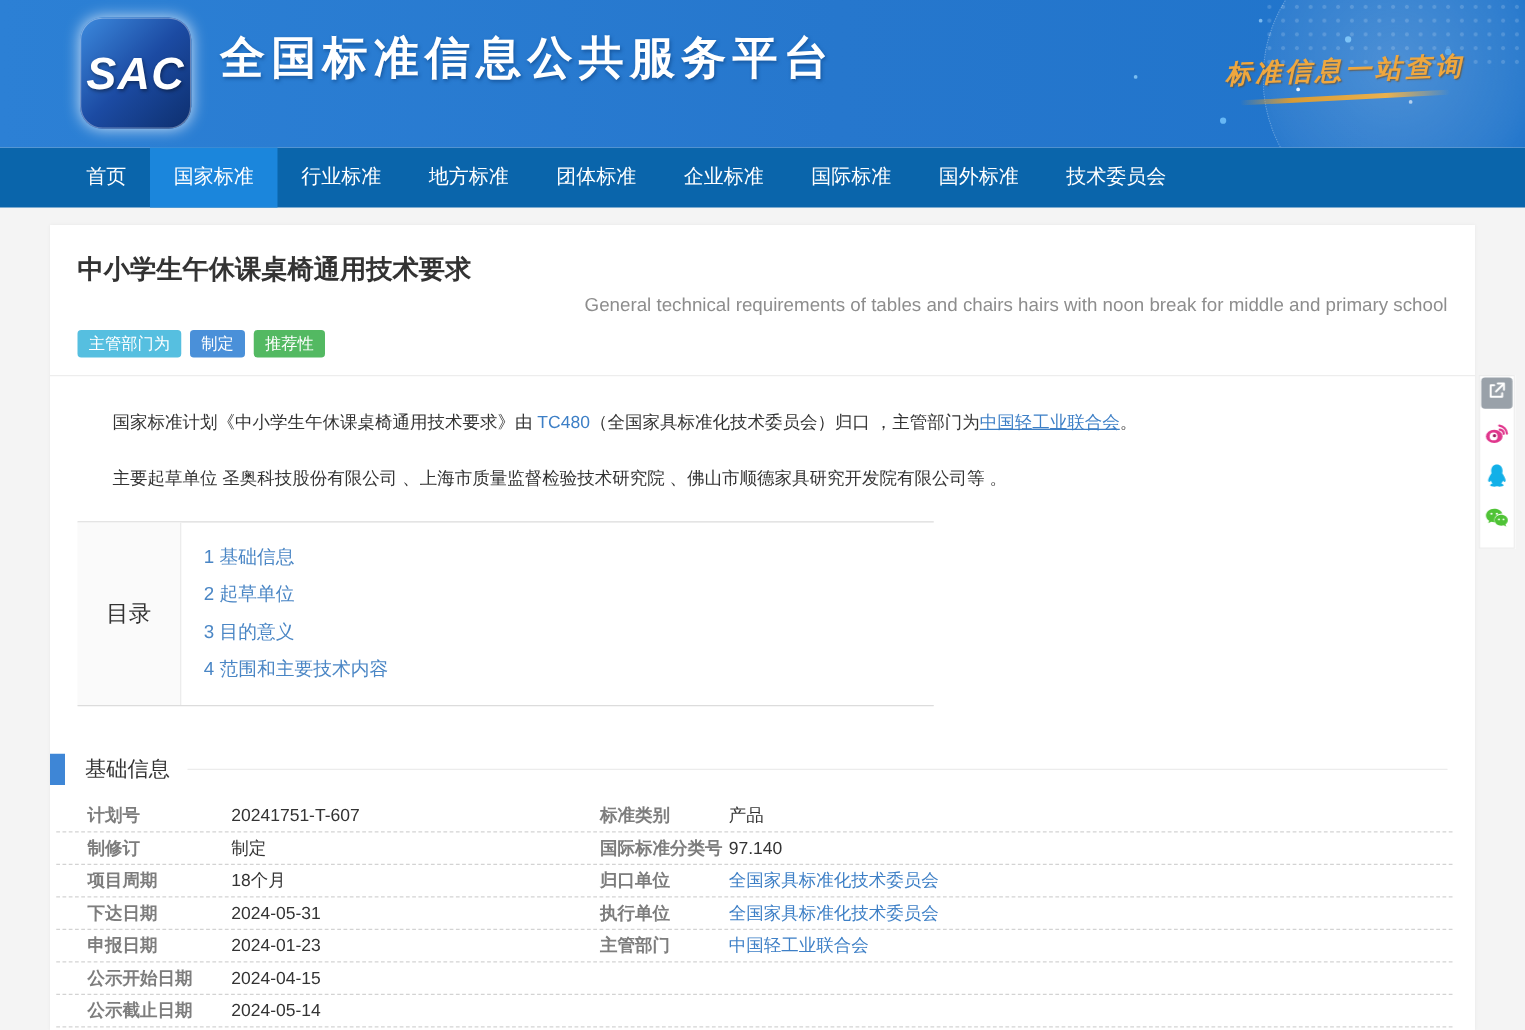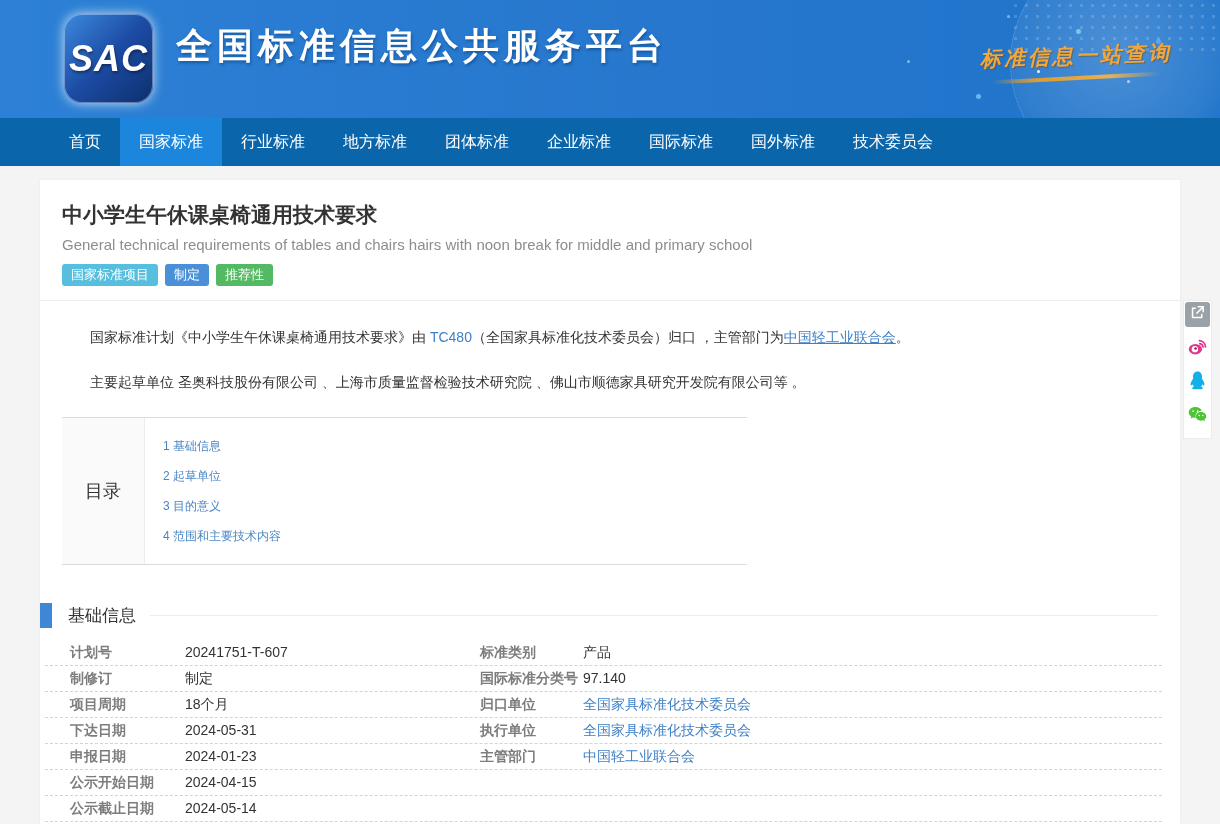--- a/index.html
+++ b/index.html
@@ -87,21 +87,21 @@
   .nav-item.active { background: #1b86dc; }
 
   
   .page { padding: 14px 40px 0; }
   .card {
     background: #fff; min-height: 644px;
     box-shadow: 0 0 3px rgba(0,0,0,0.05);
   }
   .std-head { padding: 21px 22px 14px; border-bottom: 1px solid #ededed; }
   .std-title { font-size: 21px; font-weight: 700; color: #333; }
-  .std-title-en { margin-top: 7px; font-size: 15px; color: #8d8d8d; }
+  .std-title-en { margin-top: 7px; font-size: 15px; color: #8d8d8d; text-align: right; }
   .tags { margin-top: 11px; display: flex; gap: 7px; }
   .tag {
     color: #fff; font-size: 13px; padding: 3px 9px; border-radius: 3px; line-height: 1.2;
   }
   .tag-blue-light { background: #56bfe0; }
   .tag-blue { background: #4a90d9; }
   .tag-green { background: #53b962; }
 
   .summary { padding: 20px 22px 0; }
   .summary p {
@@ -115,21 +115,21 @@
     margin: 16px 22px 0; width: 685px;
     border-top: 1px solid #dcdcdc; border-bottom: 1px solid #dcdcdc;
     display: flex;
   }
   .toc-label-cell {
     width: 83px; background: #fafafa; border-right: 1px solid #ececec;
     display: flex; align-items: center; justify-content: center;
     font-size: 18px; color: #333;
   }
   .toc-links { flex: 1; padding: 13px 0 13px 18px; }
-  .toc-links a { display: block; font-size: 12px; color: #4a86c5; line-height: 30px; }
+  .toc-links a { display: block; font-size: 15px; color: #4a86c5; line-height: 30px; }
 
   .section-head { margin-top: 38px; display: flex; align-items: center; }
   .section-bar { width: 12px; height: 25px; background: #3e86d6; }
   .section-title { margin-left: 16px; font-size: 17px; font-weight: normal; color: #333; }
   .section-rule { flex: 1; height: 1px; background: #ececec; margin: 0 22px 0 14px; }
 
   .info-table { margin: 12px 18px 0 5px; }
   .irow {
     display: grid; grid-template-columns: 115px 295px 103px 1fr;
     padding-left: 25px; line-height: 25px;
@@ -183,21 +183,21 @@
   <div class="nav-item">技术委员会</div>
 </div>
 
 <div class="page">
   <div class="card">
 
     <div class="std-head">
       <h1 class="std-title">中小学生午休课桌椅通用技术要求</h1>
       <div class="std-title-en">General technical requirements of tables and chairs hairs with noon break for middle and primary school</div>
       <div class="tags">
-        <span class="tag tag-blue-light">国家标准项目</span>
+        <span class="tag tag-blue-light">主管部门为</span>
         <span class="tag tag-blue">制定</span>
         <span class="tag tag-green">推荐性</span>
       </div>
     </div>
 
     <div class="summary">
       <p><span>国家标准计划《中小学生午休课桌椅通用技术要求》由 </span><a class="link">TC480</a><span>（全国家具标准化技术委员会）归口 ，主管部门为</span><a class="link ul">中国轻工业联合会</a><span>。</span></p>
       <p>主要起草单位 圣奥科技股份有限公司 、上海市质量监督检验技术研究院 、佛山市顺德家具研究开发院有限公司等 。</p>
     </div>
 

